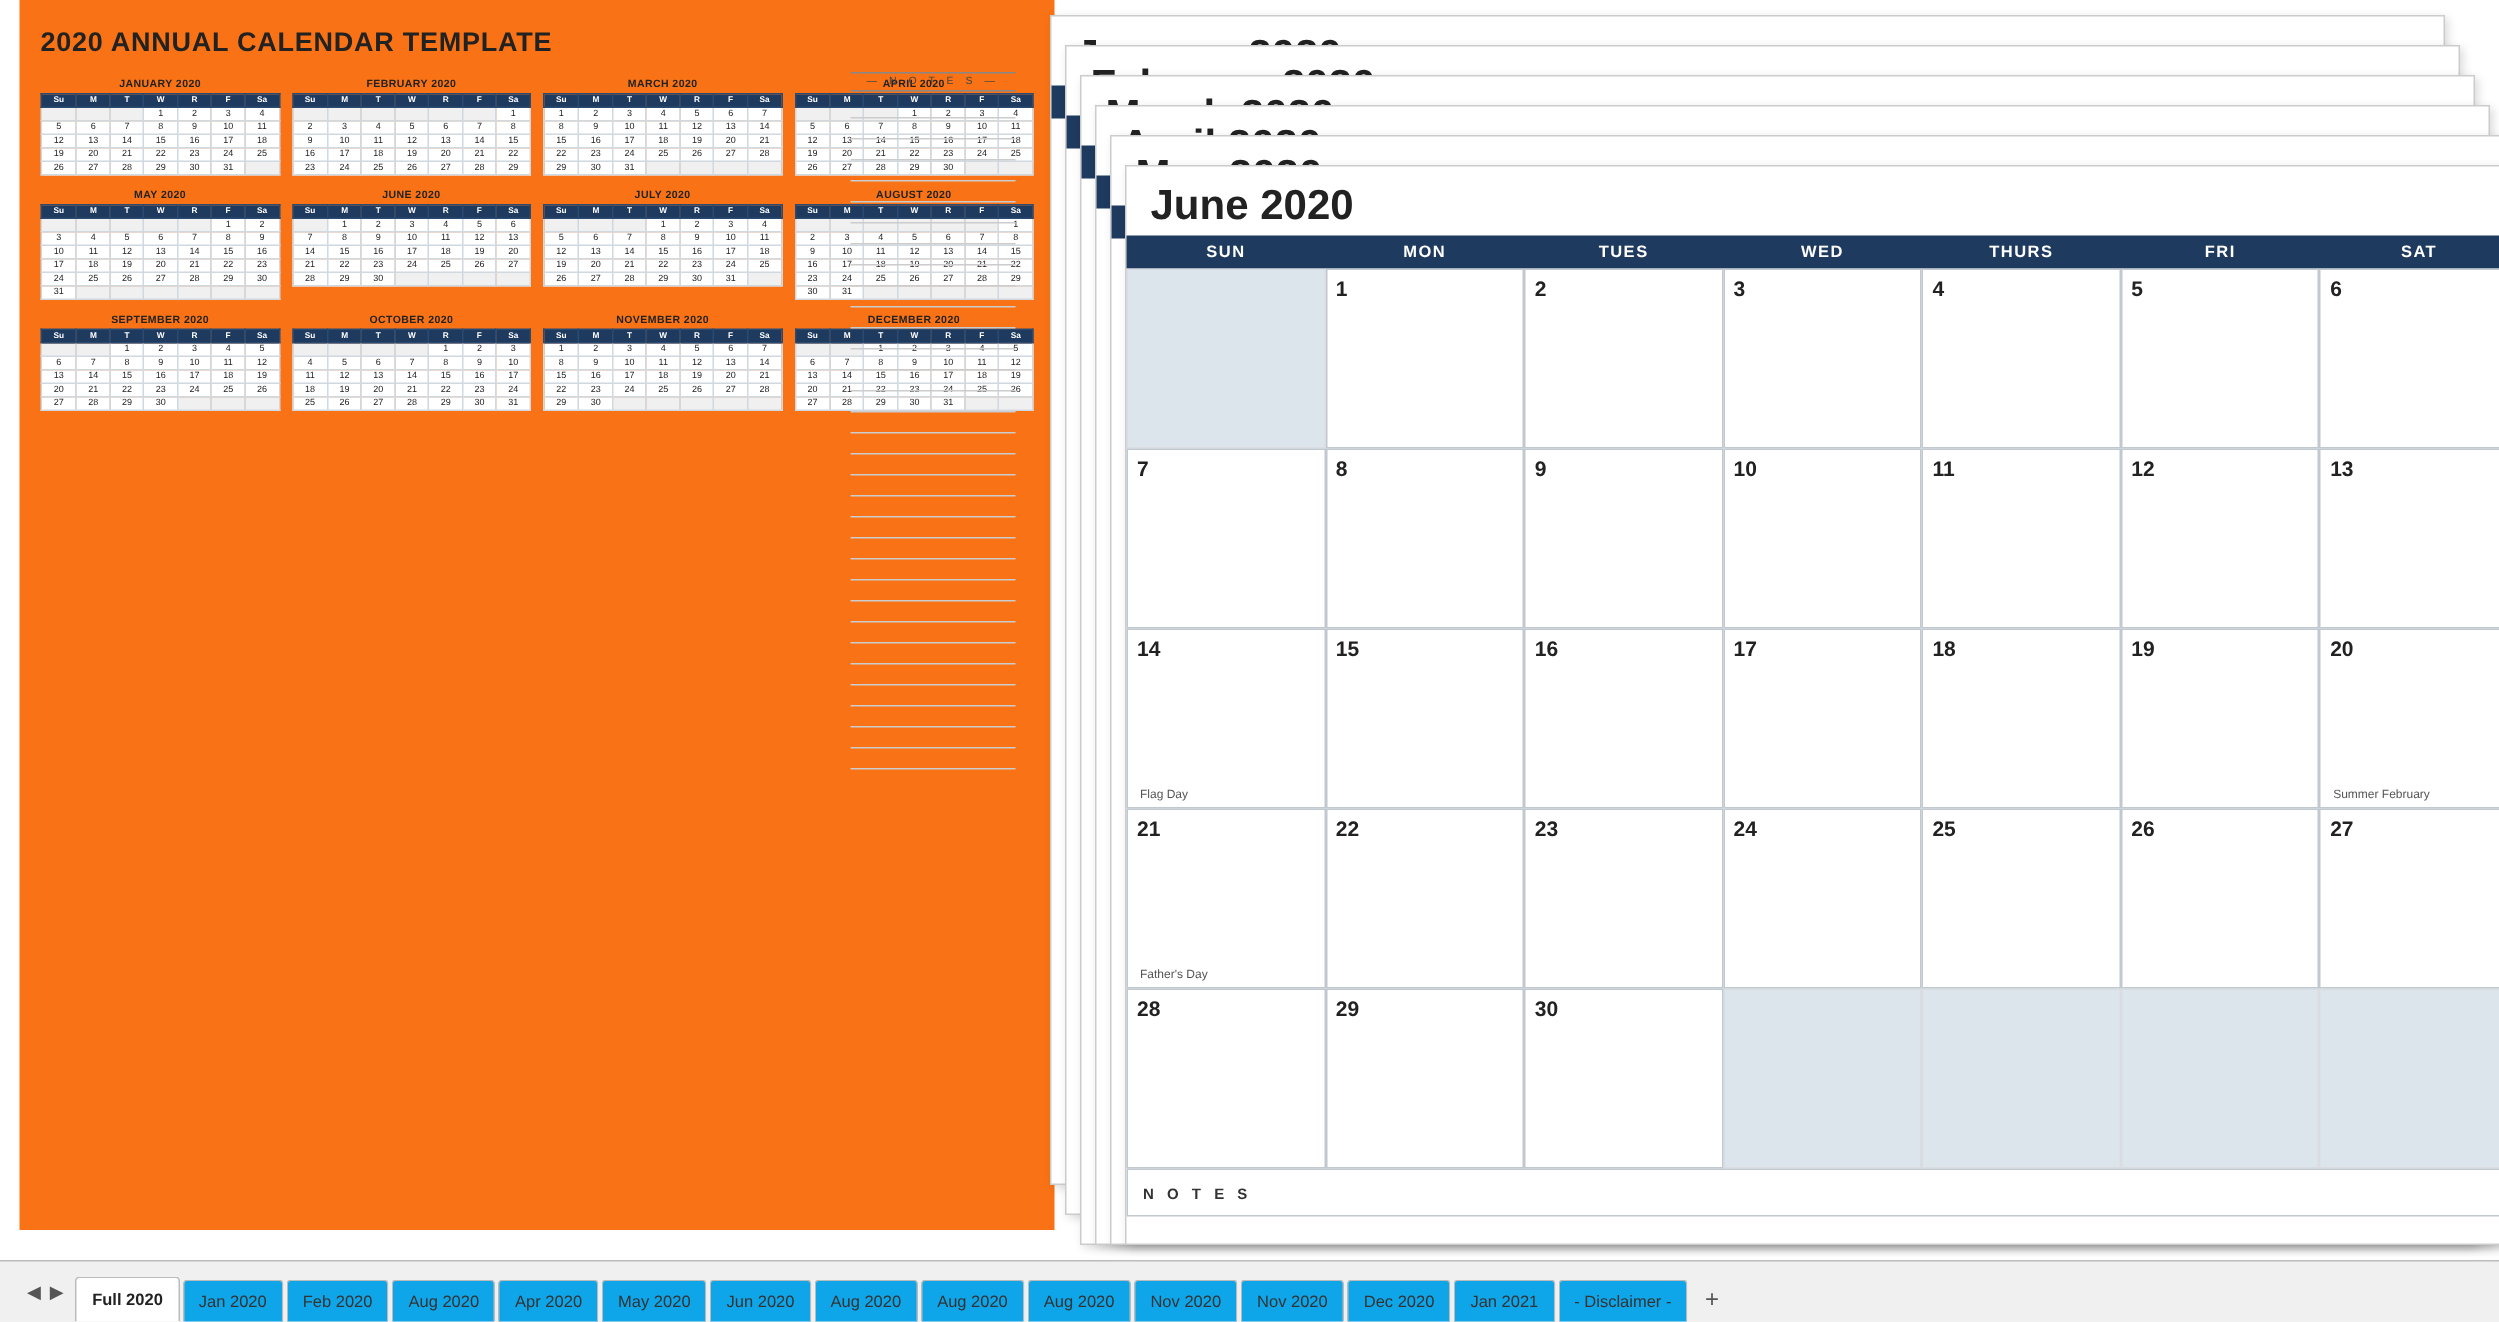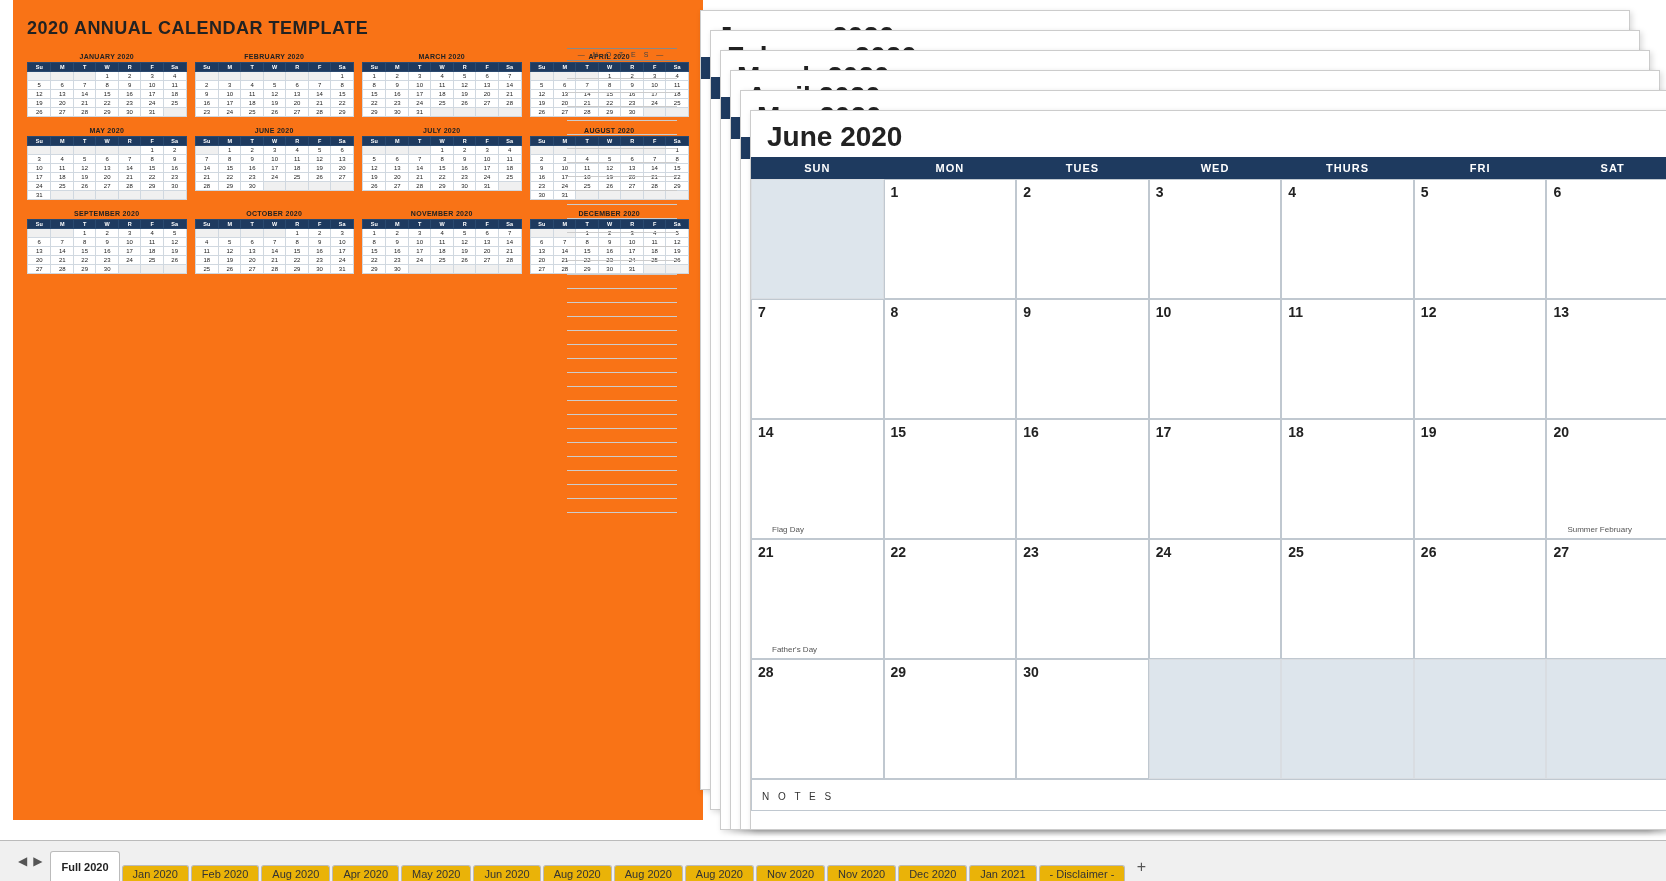--- a/index.html
+++ b/index.html
@@ -226,62 +226,62 @@
       background: #c8d4e0;
       opacity: 0.6;
     }
 
     .june-cell .holiday {
       font-size: 8px;
       font-weight: normal;
       color: #555;
       position: absolute;
       bottom: 4px;
-      left: 20px;
+      left: 8px;
     }
 
     .june-notes-row {
       grid-column: 1 / -1;
       border: 0.5px solid #c0c8d0;
       padding: 6px 10px;
       background: white;
     }
 
     .june-notes-label {
       font-size: 10px;
       letter-spacing: 3px;
       color: #333;
-      font-weight: normal;
+      font-weight: bold;
     }
 
     
     .tab-bar {
       position: absolute;
       bottom: 0;
       left: 0;
       width: 1666px;
       height: 41px;
       background: #f0f0f0;
       border-top: 1px solid #bbb;
       display: flex;
       align-items: flex-end;
       padding-left: 10px;
       gap: 0;
     }
 
     .tab {
-      height: 16px;
+      height: 28px;
       padding: 0 10px;
       font-size: 11px;
       display: flex;
       align-items: center;
       justify-content: center;
       border: 1px solid #bbb;
       border-bottom: none;
-      background: #eab308;
+      background: #0ea5e9;
       cursor: pointer;
       white-space: nowrap;
       min-width: 60px;
       color: #333;
       border-radius: 3px 3px 0 0;
       margin-right: 2px;
     }
 
     .tab.active {
       background: white;

